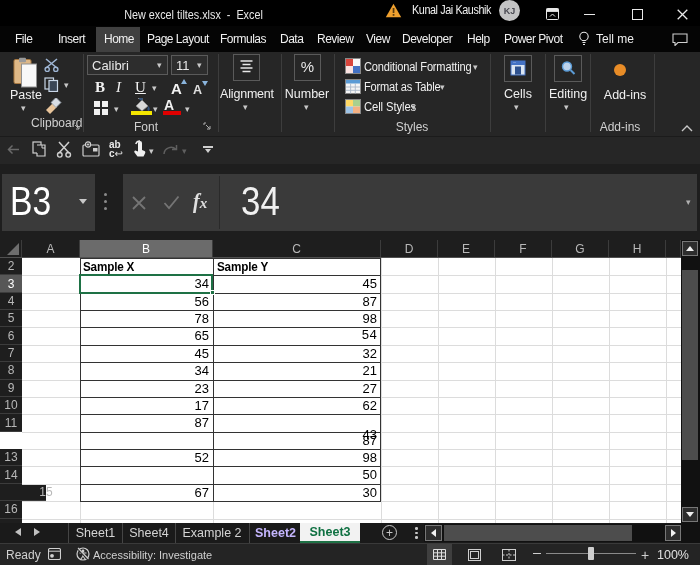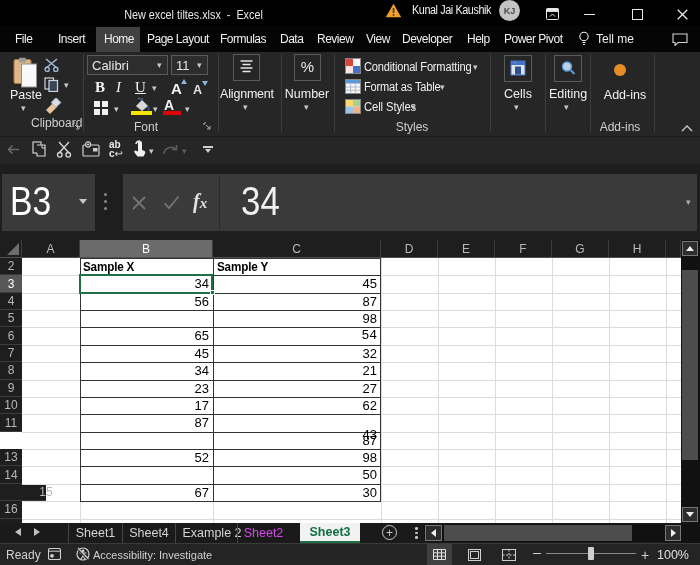--- a/index.html
+++ b/index.html
@@ -299,20 +299,21 @@
 <div class="abs" style="left:80px;top:501.22px;width:301px;height:1px;background:#333;"></div>
 <div class="abs" style="left:80px;top:257.5px;width:1px;height:243.72px;background:#333;"></div>
 <div class="abs" style="left:213px;top:257.5px;width:1px;height:243.72px;background:#333;"></div>
 <div class="abs" style="left:380px;top:257.5px;width:1px;height:243.72px;background:#333;"></div>
 <div class="abs" style="left:83px;top:258.00px;height:17.4px;line-height:17.4px;color:#000;font-size:13px;font-weight:bold;letter-spacing:-0.2px;transform:scaleX(0.9);transform-origin:left;">Sample X</div>
 <div class="abs" style="left:217px;top:258.00px;height:17.4px;line-height:17.4px;color:#000;font-size:13px;font-weight:bold;letter-spacing:-0.2px;transform:scaleX(0.9);transform-origin:left;">Sample Y</div>
 <div class="abs" style="left:109px;top:275.37px;width:100px;height:17.4px;line-height:17.4px;color:#000;font-size:13px;text-align:right;">34</div>
 <div class="abs" style="left:277px;top:275.37px;width:100px;height:17.4px;line-height:17.4px;color:#000;font-size:13px;text-align:right;">45</div>
 <div class="abs" style="left:109px;top:292.75px;width:100px;height:17.4px;line-height:17.4px;color:#000;font-size:13px;text-align:right;">56</div>
 <div class="abs" style="left:277px;top:292.75px;width:100px;height:17.4px;line-height:17.4px;color:#000;font-size:13px;text-align:right;">87</div>
+<div class="abs" style="left:109px;top:310.12px;width:100px;height:17.4px;line-height:17.4px;color:#000;font-size:13px;text-align:right;">78</div>
 <div class="abs" style="left:277px;top:310.12px;width:100px;height:17.4px;line-height:17.4px;color:#000;font-size:13px;text-align:right;">98</div>
 <div class="abs" style="left:109px;top:327.49px;width:100px;height:17.4px;line-height:17.4px;color:#000;font-size:13px;text-align:right;">65</div>
 <div class="abs" style="left:277px;top:327.49px;width:100px;height:17.4px;line-height:17.4px;color:#000;font-size:13px;text-align:right;font-family:Liberation Mono, monospace;">54</div>
 <div class="abs" style="left:109px;top:344.87px;width:100px;height:17.4px;line-height:17.4px;color:#000;font-size:13px;text-align:right;">45</div>
 <div class="abs" style="left:277px;top:344.87px;width:100px;height:17.4px;line-height:17.4px;color:#000;font-size:13px;text-align:right;">32</div>
 <div class="abs" style="left:109px;top:362.24px;width:100px;height:17.4px;line-height:17.4px;color:#000;font-size:13px;text-align:right;">34</div>
 <div class="abs" style="left:277px;top:362.24px;width:100px;height:17.4px;line-height:17.4px;color:#000;font-size:13px;text-align:right;">21</div>
 <div class="abs" style="left:109px;top:379.61px;width:100px;height:17.4px;line-height:17.4px;color:#000;font-size:13px;text-align:right;">23</div>
 <div class="abs" style="left:277px;top:379.61px;width:100px;height:17.4px;line-height:17.4px;color:#000;font-size:13px;text-align:right;">27</div>
 <div class="abs" style="left:109px;top:396.98px;width:100px;height:17.4px;line-height:17.4px;color:#000;font-size:13px;text-align:right;">17</div>
@@ -334,21 +335,21 @@
 <div class="abs" style="left:682px;top:270px;width:16px;height:190px;background:#4d4d4d;"></div>
 <div class="abs ctr" style="left:682px;top:507px;width:16px;height:15px;background:#2d2d2d;border:1px solid #777;box-sizing:border-box;">
       <div style="width:0;height:0;border-left:4px solid transparent;border-right:4px solid transparent;border-top:5px solid #f0f0f0;"></div>
     </div>
 <div class="abs" style="left:0;top:523px;width:700px;height:20px;background:#1a1a1a;"></div>
 <div class="abs" style="left:15px;top:528px;width:0;height:0;border-top:4.5px solid transparent;border-bottom:4.5px solid transparent;border-right:6px solid #c0c0c0;"></div>
 <div class="abs" style="left:34px;top:528px;width:0;height:0;border-top:4.5px solid transparent;border-bottom:4.5px solid transparent;border-left:6px solid #c0c0c0;"></div>
 <div class="abs ctr" style="left:68px;top:523px;width:54px;height:20px;border-left:1px solid #454545;box-sizing:border-box;color:#d4d4d4;font-size:12.5px;">Sheet1</div>
 <div class="abs ctr" style="left:122px;top:523px;width:53px;height:20px;border-left:1px solid #454545;box-sizing:border-box;color:#d4d4d4;font-size:12.5px;">Sheet4</div>
 <div class="abs ctr" style="left:175px;top:523px;width:73px;height:20px;border-left:1px solid #454545;box-sizing:border-box;color:#d4d4d4;font-size:12.5px;">Example 2</div>
-<div class="abs ctr" style="left:237px;top:523px;width:52px;height:20px;border-left:1px solid #454545;box-sizing:border-box;color:#d946ef;font-size:12.5px;">Sheet2</div>
+<div class="abs ctr" style="left:249px;top:523px;width:52px;height:20px;border-left:1px solid #454545;box-sizing:border-box;color:#c4b5fd;font-size:12.5px;font-weight:bold;">Sheet2</div>
 <div class="abs ctr" style="left:300px;top:523px;width:60px;height:20px;background:#f2f2f2;color:#0e7041;font-size:12.5px;font-weight:bold;border-bottom:2px solid #1e7145;box-sizing:border-box;">Sheet3</div>
 <div class="abs ctr" style="left:382px;top:525px;width:15px;height:15px;border:1px solid #c8c8c8;border-radius:50%;box-sizing:border-box;color:#c8c8c8;font-size:12px;line-height:12px;">+</div>
 <div class="abs" style="left:415px;top:527px;width:2.5px;height:2.5px;background:#c8c8c8;border-radius:50%;"></div>
 <div class="abs" style="left:415px;top:531.5px;width:2.5px;height:2.5px;background:#c8c8c8;border-radius:50%;"></div>
 <div class="abs" style="left:415px;top:536px;width:2.5px;height:2.5px;background:#c8c8c8;border-radius:50%;"></div>
 <div class="abs" style="left:424px;top:523.5px;width:257px;height:18.5px;background:#111;"></div>
 <div class="abs ctr" style="left:425px;top:524.5px;width:17px;height:16px;background:#2d2d2d;border:1px solid #777;box-sizing:border-box;">
       <div style="width:0;height:0;border-top:4px solid transparent;border-bottom:4px solid transparent;border-right:5px solid #f0f0f0;"></div>
     </div>
 <div class="abs" style="left:444px;top:525px;width:188px;height:16px;background:#4d4d4d;"></div>

